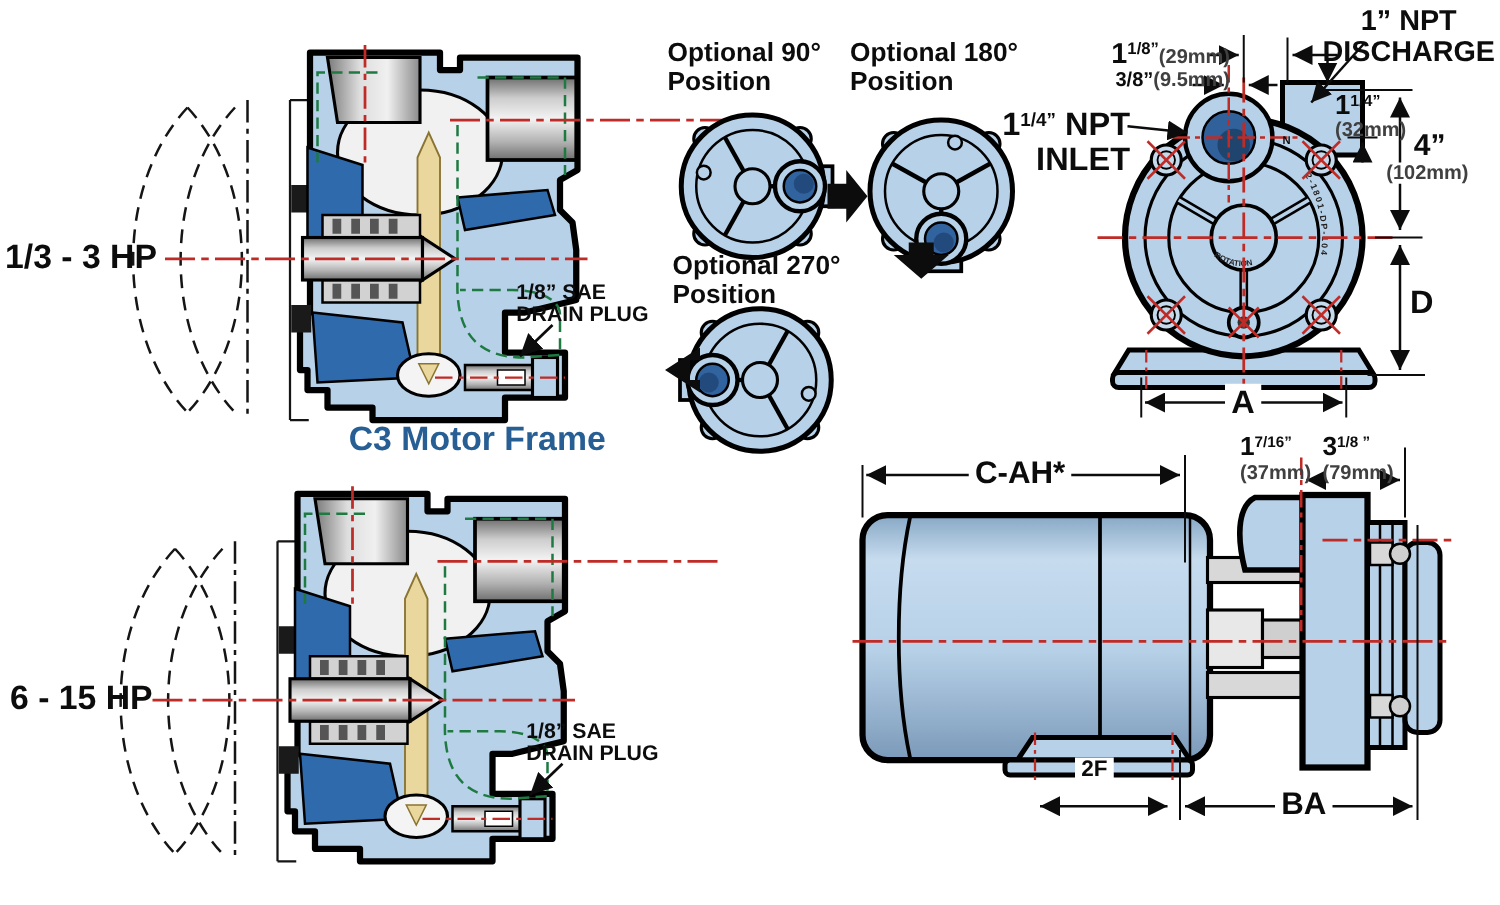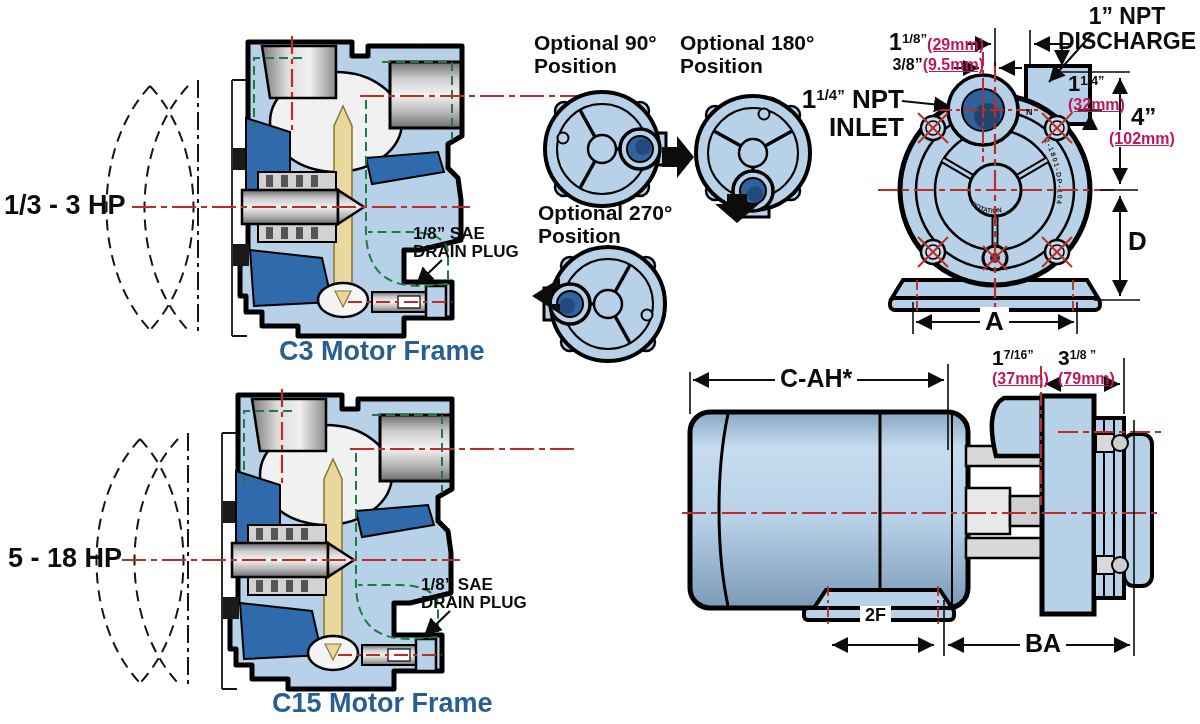--- a/index.html
+++ b/index.html
@@ -1,21 +1,21 @@
 <!DOCTYPE html>
 <html><head>
 <meta charset="utf-8">
 <style>
   html,body{margin:0;padding:0;background:#fff;}
   .stage{position:relative;width:1200px;height:724px;background:#fff;overflow:hidden;
          font-family:"Liberation Sans","DejaVu Sans",sans-serif;}
   svg{position:absolute;left:0;top:0;}
   .lbl{position:absolute;font-weight:bold;color:#0c0c0c;line-height:1.08;white-space:nowrap;}
   .lbl .ln{display:block;}
-  .red{color:#be185d;text-decoration:underline;}
+  .red{color:#404040;}
   .fr{font-size:0.58em;vertical-align:0.5em;letter-spacing:0;}
   .bg{background:#fff;padding:0 5px;}
   .hp{font-size:27px;text-align:right;}
   .caption{font-size:27px;color:#275e93;margin-left:46px;}
   .drain{font-size:17px;}
   .pos{font-size:21px;}
   .dimbig{font-size:26px;}
   .dimmm{font-size:16px;font-weight:bold;}
   .ctr{text-align:center;}
   .rt{text-align:right;}
@@ -265,33 +265,32 @@
     <line x1="1124" y1="358" x2="1124" y2="414" stroke-width="1.6"></line>
     <line x1="832" y1="645" x2="934" y2="645" marker-start="url(#arr)" marker-end="url(#arr)"></line>
     <line x1="948" y1="645" x2="1130" y2="645" marker-start="url(#arr)" marker-end="url(#arr)"></line>
     <line x1="944" y1="600" x2="944" y2="656" stroke-width="1.6"></line>
     <line x1="1134" y1="420" x2="1134" y2="656" stroke-width="1.6"></line>
   </g>
 </g>
 </svg>
 
 <div class="lbl hp" style="left:4px;top:191px">1/3 - 3 HP</div>
-<div class="lbl hp" style="left:8px;top:544px">5 - 18 HP</div>
+<div class="lbl hp" style="left:8px;top:544px">6 - 15 HP</div>
 
 <div class="lbl drain" style="left:413px;top:225px">
   <span class="ln">1/8” SAE</span>
   <span class="ln">DRAIN PLUG</span>
 </div>
 <div class="lbl drain" style="left:421px;top:576px">
   <span class="ln">1/8” SAE</span>
   <span class="ln">DRAIN PLUG</span>
 </div>
 
 <div class="lbl caption" style="left:233px;top:337px">C3 Motor Frame</div>
-<div class="lbl caption" style="left:226px;top:689px">C15 Motor Frame</div>
 
 <div class="lbl pos" style="left:534px;top:32px;width:152px">
   <span class="ln">Optional 90°</span>
   <span class="ln">Position</span>
 </div>
 <div class="lbl pos" style="left:680px;top:32px;width:150px">
   <span class="ln">Optional 180°</span>
   <span class="ln">Position</span>
 </div>
 <div class="lbl pos" style="left:538px;top:202px;width:158px">

